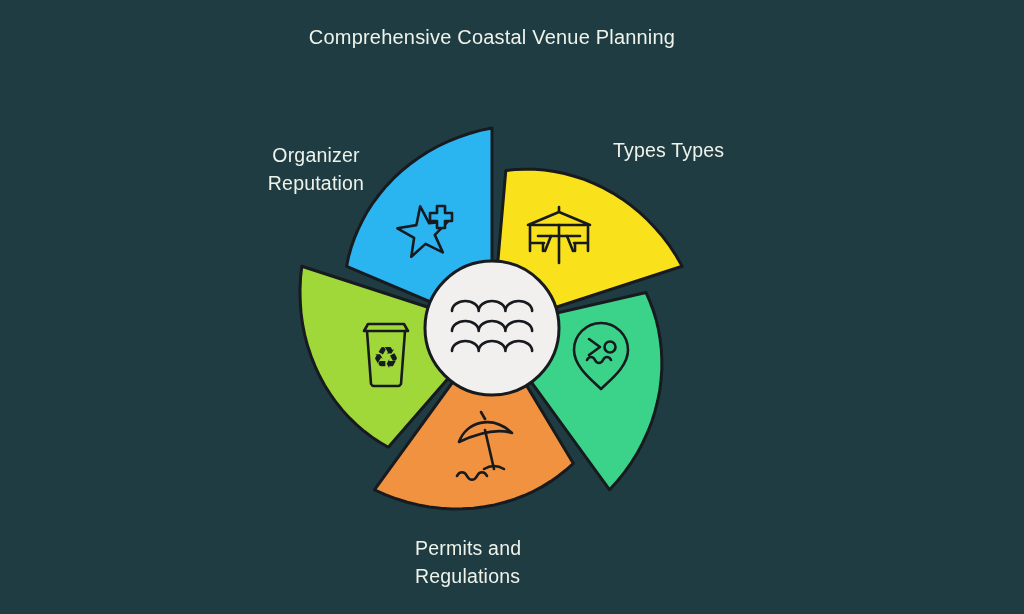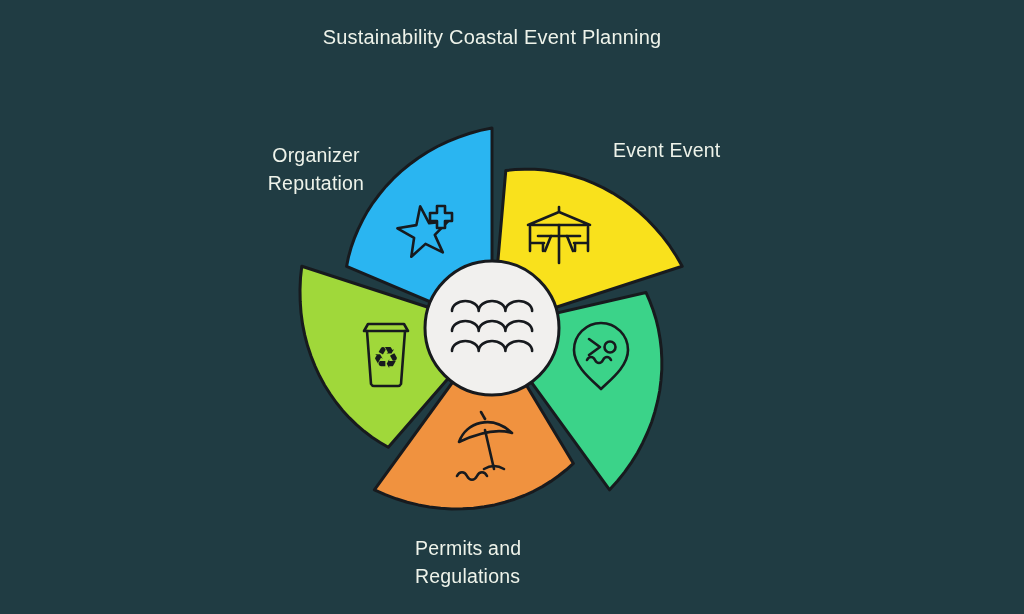--- a/index.html
+++ b/index.html
@@ -76,17 +76,17 @@
       <path d="M -31 31 c 2.5 -5 7.5 -5 10 0 c 2.5 5 7.5 5 10 0 c 2.5 -5 7.5 -5 10 0"></path>
     </g>
 
     <g class="ln" transform="translate(386,355)">
       <path d="M -22 -24 H 22 L 18 -31 H -18 Z"></path>
       <path d="M -19 -24 L -15 29 Q -14 31 -12 31 H 12 Q 14 31 15 29 L 19 -24"></path>
       <text x="0" y="13" text-anchor="middle" font-size="30" fill="#171a1e" stroke="none" font-family="DejaVu Sans, sans-serif">♻</text>
     </g>
   </svg>
 
-  <div class="title">Sustainability Coastal Event Planning</div>
+  <div class="title">Comprehensive Coastal Venue Planning</div>
   <div class="lbl lbl-organizer">Organizer Reputation</div>
-  <div class="lbl lbl-event">Event Event</div>
+  <div class="lbl lbl-event">Types Types</div>
   <div class="lbl lbl-permits">Permits and Regulations</div>
 </div>
 
 </body></html>

